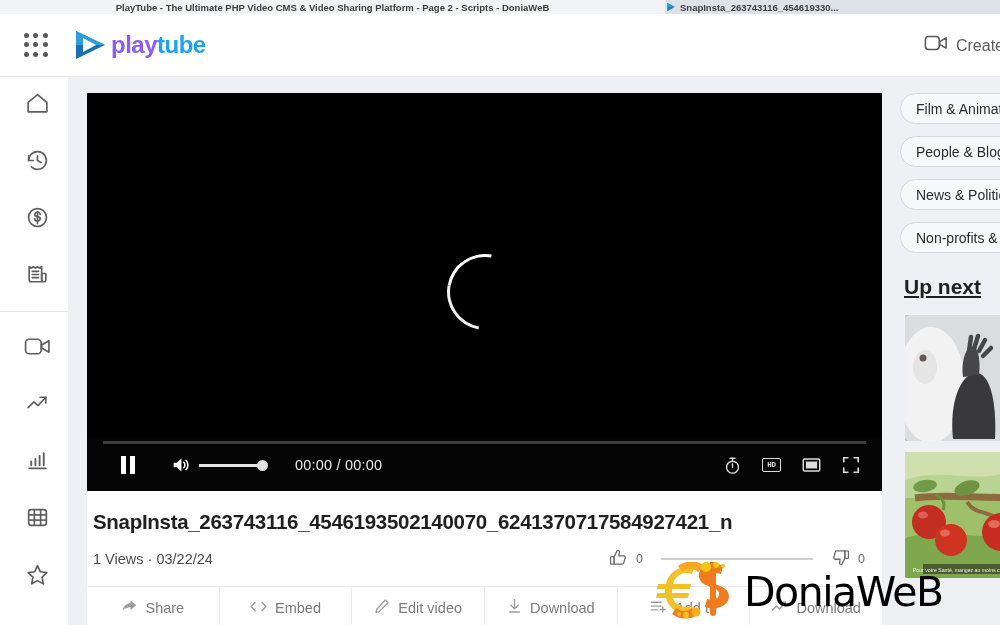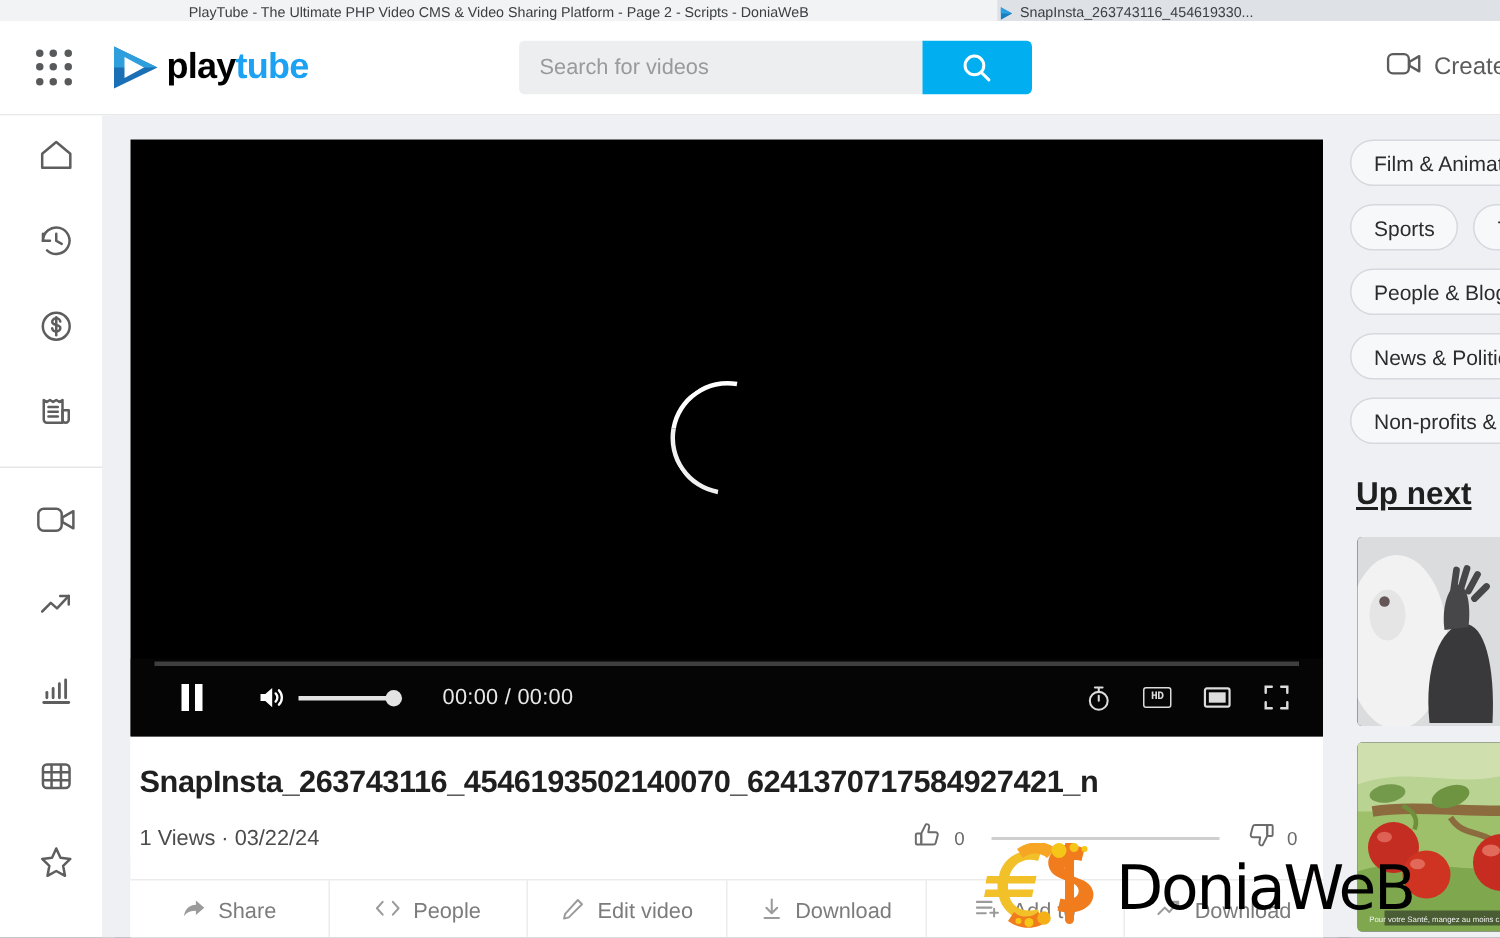--- a/index.html
+++ b/index.html
@@ -11,23 +11,23 @@
   }
   #app { position: relative; width: 1000px; height: 625px; overflow: hidden; }
 
   
   .browser-tabs {
     position: absolute; top: 0; left: 0; width: 1000px; height: 14px;
     background: #dee1e6; display: flex; align-items: flex-end;
     overflow: hidden;
   }
   .tab {
-    height: 14px; display: flex; align-items: flex-end; gap: 4px;
+    height: 14px; display: flex; align-items: center; gap: 4px;
     padding: 0 10px; font-size: 9.5px; color: #3c4043;
-    white-space: nowrap; overflow: hidden;
+    white-space: nowrap; overflow: hidden; font-weight: bold;
   }
   .tab.active { background: #f1f3f4; width: 665px; justify-content: center; }
   .tab.inactive { background: #dee1e6; width: 335px; padding-left: 1px; }
   .tab-fav {
     width: 10px; height: 10px; flex: 0 0 10px; position: relative;
   }
   .tab-fav svg { display: block; }
 
   
   .header {
@@ -39,21 +39,21 @@
     width: 34px; height: 34px; margin-left: 19px;
     display: grid; grid-template-columns: repeat(3, 1fr); grid-template-rows: repeat(3, 1fr);
     gap: 4px; align-content: center; justify-content: center; padding: 5px;
     cursor: pointer;
   }
   .apps-grid i { display: block; width: 5px; height: 5px; border-radius: 50%; background: #58595b; }
 
   .logo { display: flex; align-items: center; margin-left: 19px; cursor: pointer; }
   .logo-mark { width: 36px; height: 34px; }
   .logo-text { font-size: 24px; font-weight: 600; letter-spacing: -0.5px; margin-left: 3px; }
-  .logo-text .play { color: #000000; }
+  .logo-text .play { color: #8b5cf6; }
   .logo-text .tube { color: #1da1f2; }
 
   .searchbar {
     margin-left: 140px; width: 342px; height: 36px;
     display: flex; border-radius: 4px; overflow: hidden;
   }
   .search-input {
     flex: 1; background: #eceef0; border: none; outline: none;
     padding: 0 14px; font-size: 14.5px; color: #555;
     font-family: "Liberation Sans", sans-serif;
@@ -224,29 +224,20 @@
           <path d="M4 3 L33 17 L4 31 Z" fill="#1b6fb5"></path>
           <path d="M4 3 L33 17 L4 17 Z" fill="#2e9fdc"></path>
           <path d="M11 10 L24 17 L11 24 Z" fill="#ffffff"></path>
         </svg>
       </span>
       <span class="logo-text">
         <span class="play">play</span><span class="tube">tube</span>
       </span>
     </div>
 
-    <div class="searchbar">
-      <input class="search-input" type="text" placeholder="Search for videos" style="">
-      <button class="search-btn">
-        <svg width="22" height="22" viewBox="0 0 24 24" fill="none" stroke="#ffffff" stroke-width="2.2">
-          <circle cx="10.5" cy="10.5" r="6.8"></circle>
-            <line x1="15.6" y1="15.6" x2="21" y2="21" stroke-linecap="round"></line>
-        </svg>
-      </button>
-    </div>
 
     <div class="create-btn">
       <span>
         <svg width="24" height="19" viewBox="0 0 26 20" fill="none" stroke="#5c5c5c" stroke-width="1.7">
           <rect x="1.5" y="3" width="15" height="14" rx="3.5"></rect>
           <path d="M17 8.5 L24 4.5 L24 15.5 L17 11.5 Z" stroke-linejoin="round"></path>
         </svg>
       </span>
       <span>Create</span>
     </div>
@@ -445,21 +436,21 @@
           </span>
           <span>Share</span>
         </div>
         <div class="action">
           <span>
             <svg width="17" height="15" viewBox="0 0 20 16" fill="none" stroke="#9b9b9b" stroke-width="1.6" stroke-linecap="round" stroke-linejoin="round">
               <polyline points="6,3 1.5,8 6,13"></polyline>
                 <polyline points="14,3 18.5,8 14,13"></polyline>
             </svg>
           </span>
-          <span>People</span>
+          <span>Embed</span>
         </div>
         <div class="action">
           <span>
             <svg width="16" height="16" viewBox="0 0 20 20" fill="none" stroke="#9b9b9b" stroke-width="1.6" stroke-linejoin="round">
               <path d="M14 2.5 L17.5 6 L6.5 17 L2.5 18 L3.5 14 Z"></path>
             </svg>
           </span>
           <span>Edit video</span>
         </div>
         <div class="action">
@@ -494,24 +485,20 @@
           <span>Download</span>
         </div>
       </div>
     </div>
   </div>
 
   <div class="right">
 
     <div class="chip-row">
       <div class="chip">Film &amp; Animation</div>
-    </div>
-    <div class="chip-row">
-      <div class="chip">Sports</div>
-      <div class="chip">T</div>
     </div>
     <div class="chip-row">
       <div class="chip">People &amp; Blogs</div>
     </div>
     <div class="chip-row">
       <div class="chip">News &amp; Politics</div>
     </div>
     <div class="chip-row">
       <div class="chip">Non-profits &amp; Activism</div>
     </div>

